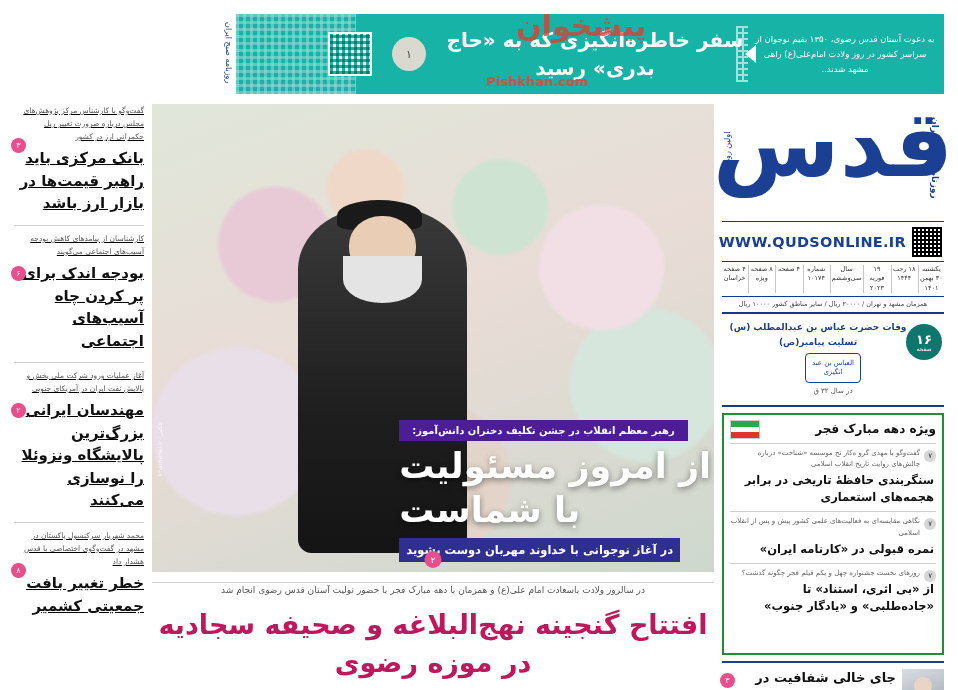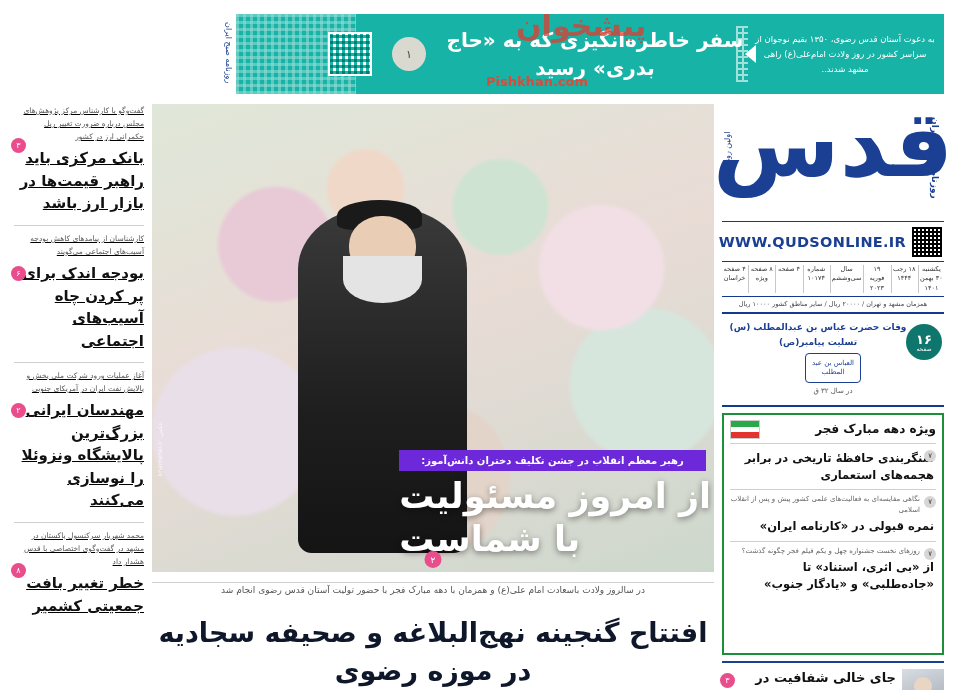--- a/index.html
+++ b/index.html
@@ -496,25 +496,25 @@
 
   .hl-wrap {
     position: absolute;
     right: 0; left: 44%;
     bottom: 10px;
     direction: rtl;
     text-align: left;
   }
   .hl-kicker {
     display: inline-block;
-    background: #6d28d9;
+    background: #4c1d95;
     color: #fff;
     font-size: 10px;
     font-weight: bold;
-    padding: 3px 22px;
+    padding: 3px 13px;
     line-height: 1.5;
     margin-bottom: 4px;
     text-align: left;
   }
   .hl-main {
     color: #fff;
     font-size: 35px;
     font-weight: bold;
     line-height: 1.25;
     text-align: left;
@@ -550,22 +550,22 @@
     border-top: 1px solid #cfcfcf;
   }
   .bs-kicker {
     font-size: 9px;
     color: #555;
     line-height: 1.7;
   }
   .bs-title {
     font-size: 27px;
     font-weight: bold;
-    color: #0f172a;
-    margin-top: 16px;
+    color: #be185d;
+    margin-top: 8px;
     line-height: 1.4;
   }
 </style>
 </head>
 <body>
 
 <div class="page">
 
   <div class="top-banner">
 
@@ -622,20 +622,21 @@
       <div class="photo-bg"></div>
       <div class="photo-figure"></div>
       <div class="photo-turban"></div>
       <div class="photo-face"></div>
       <div class="photo-beard"></div>
       <div class="photo-credit">عکس: khamenei.ir</div>
 
       <div class="hl-wrap">
         <div class="hl-kicker">رهبر معظم انقلاب در جشن تکلیف دختران دانش‌آموز:</div>
         <div class="hl-main">از امروز مسئولیت با شماست</div>
+        <div class="hl-sub">در آغاز نوجوانی با خداوند مهربان دوست بشوید</div>
       </div>
       <div class="page-dot">۲</div>
     </div>
 
     <div class="bottom-story">
       <div class="bs-kicker">در سالروز ولادت باسعادت امام علی(ع) و همزمان با دهه مبارک فجر با حضور تولیت آستان قدس رضوی انجام شد</div>
       <div class="bs-title">افتتاح گنجینه نهج‌البلاغه و صحیفه سجادیه در موزه رضوی</div>
 
     </div>
   </div>
@@ -666,32 +667,33 @@
 
     <div class="addr-line">همزمان مشهد و تهران / ۲۰۰۰۰ ریال / سایر مناطق کشور ۱۰۰۰۰ ریال</div>
 
     <div class="quote-box">
       <div class="pink-badge">
         <span>۱۶</span>
         <small>صفحه</small>
       </div>
       <div class="quote-title">وفات حضرت عباس بن عبدالمطلب (س)
 تسلیت پیامبر(ص)</div>
-      <div class="quote-seal">العباس بن عبد المطلب</div>
+      <div class="quote-seal">العباس بن عبد انگیزی</div>
       <div class="quote-sub">در سال ۳۲ ق</div>
     </div>
 
     <div class="fajr-box">
       <div class="fajr-head">
         <div class="fajr-title">ویژه دهه مبارک فجر</div>
         <div class="flag-ir"></div>
       </div>
 
       <div class="fajr-item">
         <div class="fajr-num">۷</div>
+        <div class="fajr-kicker">گفت‌وگو با مهدی گرو ه‌کار نح موسسه «شناخت» درباره چالش‌های روایت تاریخ انقلاب اسلامی</div>
         <div class="fajr-title2">سنگربندی حافظهٔ تاریخی در برابر هجمه‌های استعماری</div>
       </div>
 
       <div class="fajr-item">
         <div class="fajr-num">۷</div>
         <div class="fajr-kicker">نگاهی مقایسه‌ای به فعالیت‌های علمی کشور پیش و پس از انقلاب اسلامی</div>
         <div class="fajr-title2">نمره قبولی در «کارنامه ایران»</div>
       </div>
 
       <div class="fajr-item">

